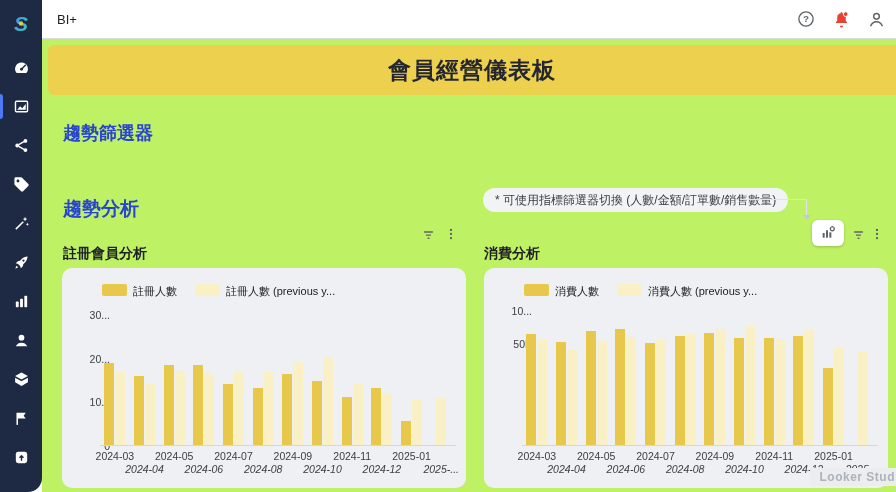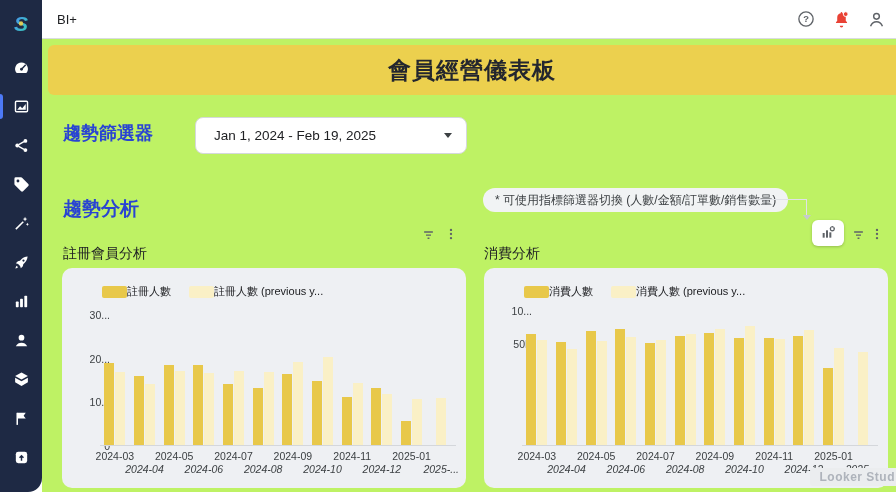--- a/index.html
+++ b/index.html
@@ -44,25 +44,25 @@
     background:#f1f3f4; border-radius:12px; font-size:12px; color:#3c4043; white-space:nowrap; }
   .connector { position:absolute; left:698px; top:160px; width:67px; height:17px;
     border-top:1.5px solid #e0e2e6; border-right:1.5px solid #e0e2e6; }
   .connector-arrow { position:absolute; left:761px; top:176px; width:0; height:0;
     border-left:4px solid transparent; border-right:4px solid transparent; border-top:5px solid #c6c9ce; }
 
   .tool-icon { position:absolute; width:18px; height:18px; display:flex; align-items:center; justify-content:center; cursor:pointer; }
   .config-card { position:absolute; left:770px; top:181px; width:32px; height:26px; background:#fff;
     border-radius:6px; box-shadow:0 1px 3px rgba(0,0,0,.22); display:flex; align-items:center; justify-content:center; cursor:pointer; }
 
-  .chart-title { position:absolute; top:206px; font-size:14px; font-weight:normal; color:#202124; }
+  .chart-title { position:absolute; top:206px; font-size:14px; font-weight:bold; color:#202124; }
 
   .chart-card { position:absolute; top:229px; width:404px; height:220px; background:#eef0f3; border-radius:10px; }
   .legend { position:absolute; left:40px; top:16px; display:flex; gap:18px; }
-  .legend-item { display:flex; align-items:center; }
+  .legend-item { display:flex; align-items:flex-start; gap:6px; }
   .swatch { width:25px; height:12px; border-radius:2px; }
   .legend-label { font-size:11px; color:#202124; white-space:nowrap; }
   .y-axis { position:absolute; left:17px; top:43px; width:34px; height:135px; }
   .y-tick { position:absolute; right:3px; font-size:10.5px; color:#3c4043; white-space:nowrap; }
   .plot { position:absolute; left:38px; right:10px; top:43px; height:135px;
     border-bottom:1px solid #d4d7db; display:flex; align-items:flex-end; }
   .bar-group { flex:1; display:flex; justify-content:center; align-items:flex-end; gap:1px; }
   .bar { width:10px; cursor:pointer; }
   .x-axis { position:absolute; left:38px; right:10px; top:179px; display:flex; }
   .x-cell { flex:1; position:relative; }
@@ -186,24 +186,20 @@
     </div>
   </div>
 
   <div class="main">
 
     <div class="banner">
       <span class="banner-title">會員經營儀表板</span>
     </div>
 
     <span class="filter-label">趨勢篩選器</span>
-    <div class="datebox">
-      <span class="datebox-text">Jan 1, 2024 - Feb 19, 2025</span>
-      <span class="caret"></span>
-    </div>
 
     <span class="section-title">趨勢分析</span>
 
     <div class="note-pill">* 可使用指標篩選器切換 (人數/金額/訂單數/銷售數量)</div>
     <div class="connector"></div>
     <div class="connector-arrow"></div>
 
     <div class="tool-icon" style="left:377px; top:186px;">
       <svg width="15" height="15" viewBox="0 0 24 24" stroke="#5f6368" stroke-width="2.2">
         <path d="M5 8h14M8 13h8M10.5 18h3"></path>

